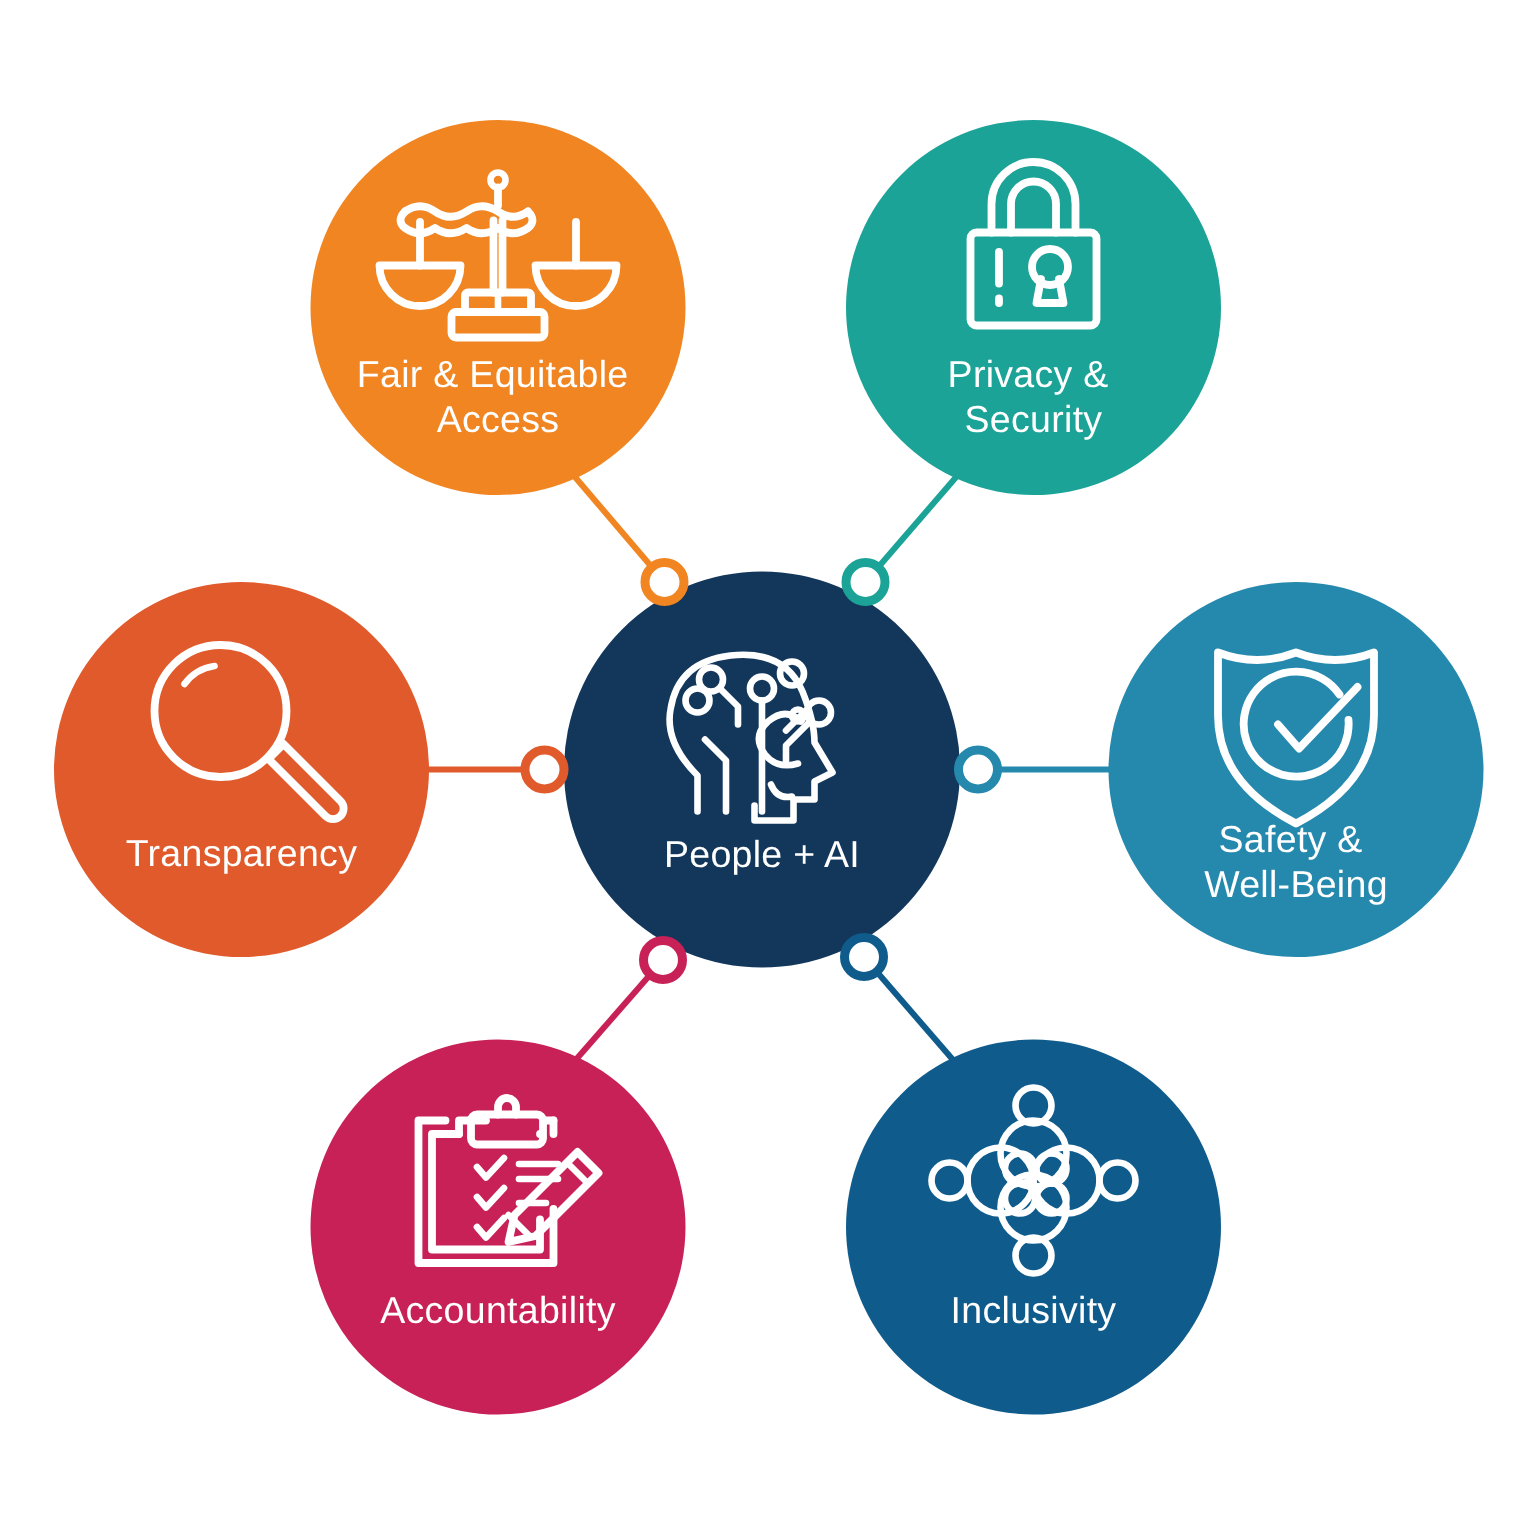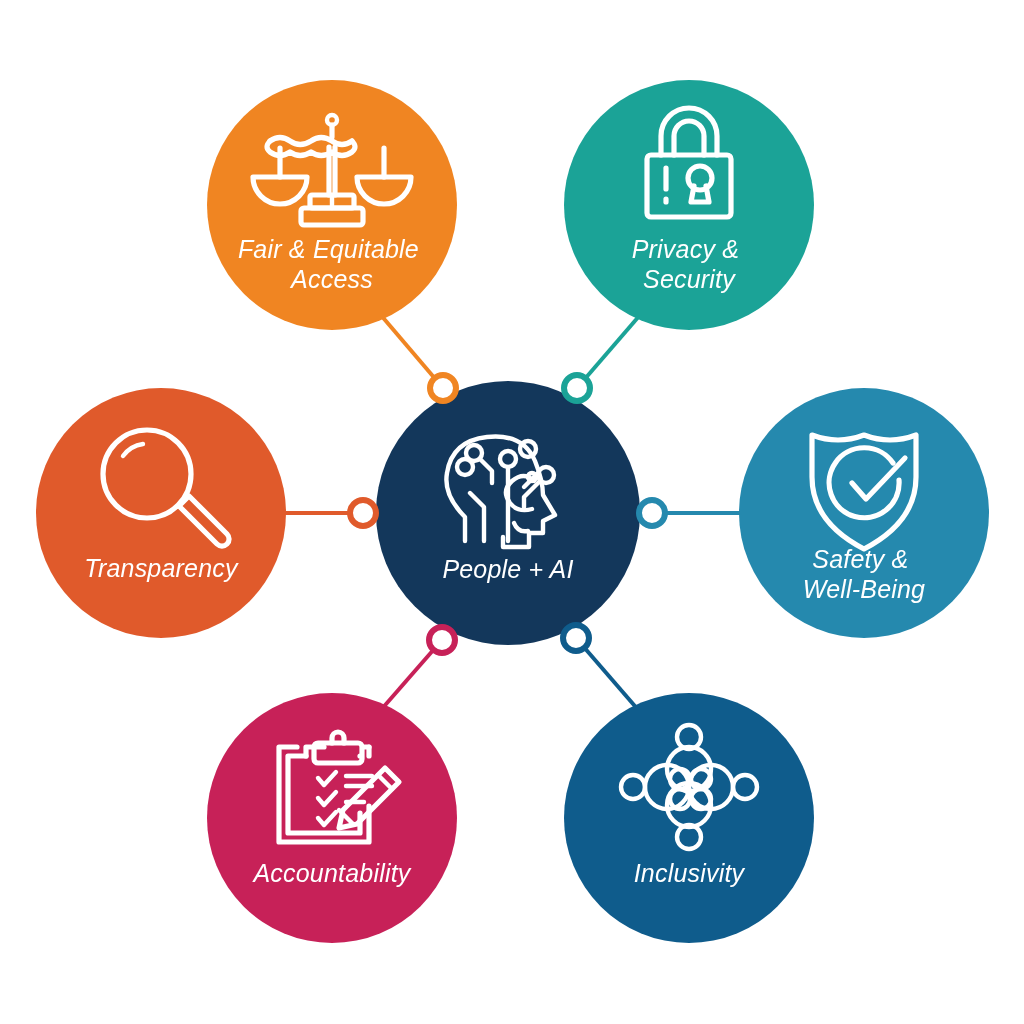--- a/index.html
+++ b/index.html
@@ -3,21 +3,21 @@
 <meta charset="utf-8">
 <title>People + AI Principles Diagram</title>
 <style>
   html,body{margin:0;padding:0;}
   body{
     width:1024px;height:1024px;
     background:#ffffff;
     font-family:"Liberation Sans", sans-serif;
     overflow:hidden;
   }
-  #stage{position:relative;width:1024px;height:1024px;font-style:italic;}
+  #stage{position:relative;width:1024px;height:1024px;}
   #diagram{position:absolute;inset:0;display:block;}
   .node-label{
     fill:#ffffff;
     font-family:"Liberation Sans", sans-serif;
     font-size:25px;
     text-anchor:middle;
     letter-spacing:0.2px;
   }
   .hub-label{
     fill:#ffffff;

